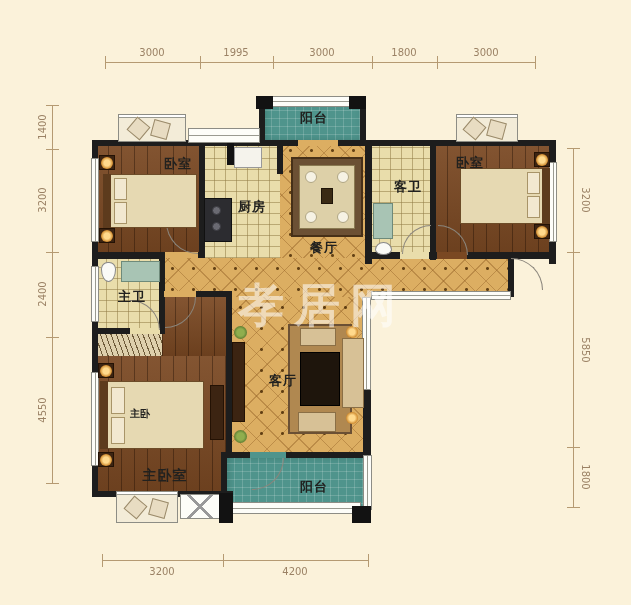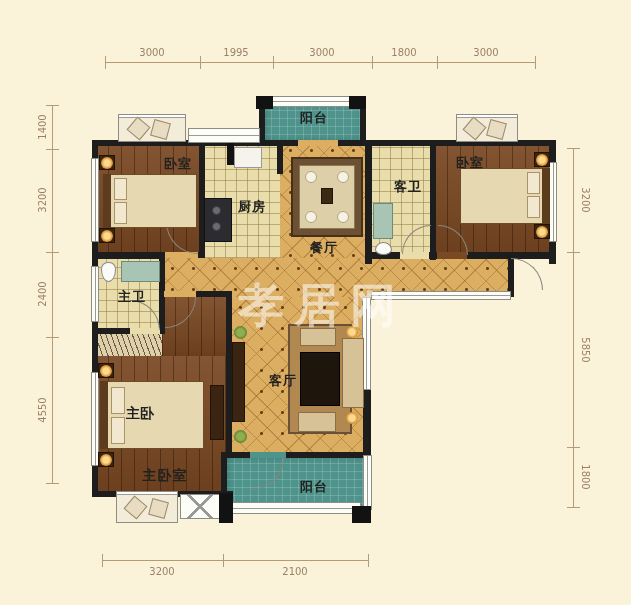--- a/index.html
+++ b/index.html
@@ -53,21 +53,21 @@
   .stand{position:absolute;background:#3c2412;border:1px solid #241204;}
   .lamp{position:absolute;width:12px;height:12px;border-radius:50%;
     background:radial-gradient(circle,#ffd98c 0 35%,#c77d1e 75%,rgba(0,0,0,0) 78%);}
   .plant{position:absolute;width:13px;height:13px;border-radius:50%;
     background:radial-gradient(circle,#8fae4e 0 40%,#4e6e2a 80%,rgba(0,0,0,0) 82%);}
   .plate{position:absolute;width:10px;height:10px;border-radius:50%;background:#f6f2e4;border:1px solid #b0a684;}
   .sofa{background:#d7c196;border:1px solid #8a6f46;}
   
   .label{position:absolute;transform:translate(-50%,-50%);color:#21211f;font-weight:bold;
          font-size:13px;letter-spacing:1px;white-space:nowrap;}
-  .label.small{font-size:14px;letter-spacing:0;}
+  .label.small{font-size:10px;letter-spacing:0;}
   .label.big{font-size:14px;}
   .watermark{position:absolute;transform:translate(-50%,-50%);font-size:46px;font-weight:bold;
          color:rgba(255,255,255,.55);letter-spacing:10px;white-space:nowrap;text-align:center;}
   
   .dline{position:absolute;background:#b59a72;}
   .tick{position:absolute;background:#b59a72;}
   .dlabel{position:absolute;width:44px;text-align:center;font-size:10px;color:#9b8265;
           transform:translate(-50%,-50%);}
   .dlabel.rl{transform:translate(-50%,-50%) rotate(-90deg);}
   .dlabel.rr{transform:translate(-50%,-50%) rotate(90deg);}
@@ -263,15 +263,15 @@
   <div class="tick" style="left:567px;top:507px;width:13px;height:1px;"></div>
   <div class="dlabel rr" style="left:585px;top:200px;">3200</div>
   <div class="dlabel rr" style="left:585px;top:350px;">5850</div>
   <div class="dlabel rr" style="left:585px;top:477px;">1800</div>
 
   <div class="dline" style="left:102px;top:560px;width:266px;height:1px;"></div>
   <div class="tick" style="left:102px;top:554px;width:1px;height:13px;"></div>
   <div class="tick" style="left:223px;top:554px;width:1px;height:13px;"></div>
   <div class="tick" style="left:368px;top:554px;width:1px;height:13px;"></div>
   <div class="dlabel" style="left:162px;top:571px;">3200</div>
-  <div class="dlabel" style="left:295px;top:571px;">2100</div>
+  <div class="dlabel" style="left:295px;top:571px;">4200</div>
 
 </div>
 
 </body></html>

